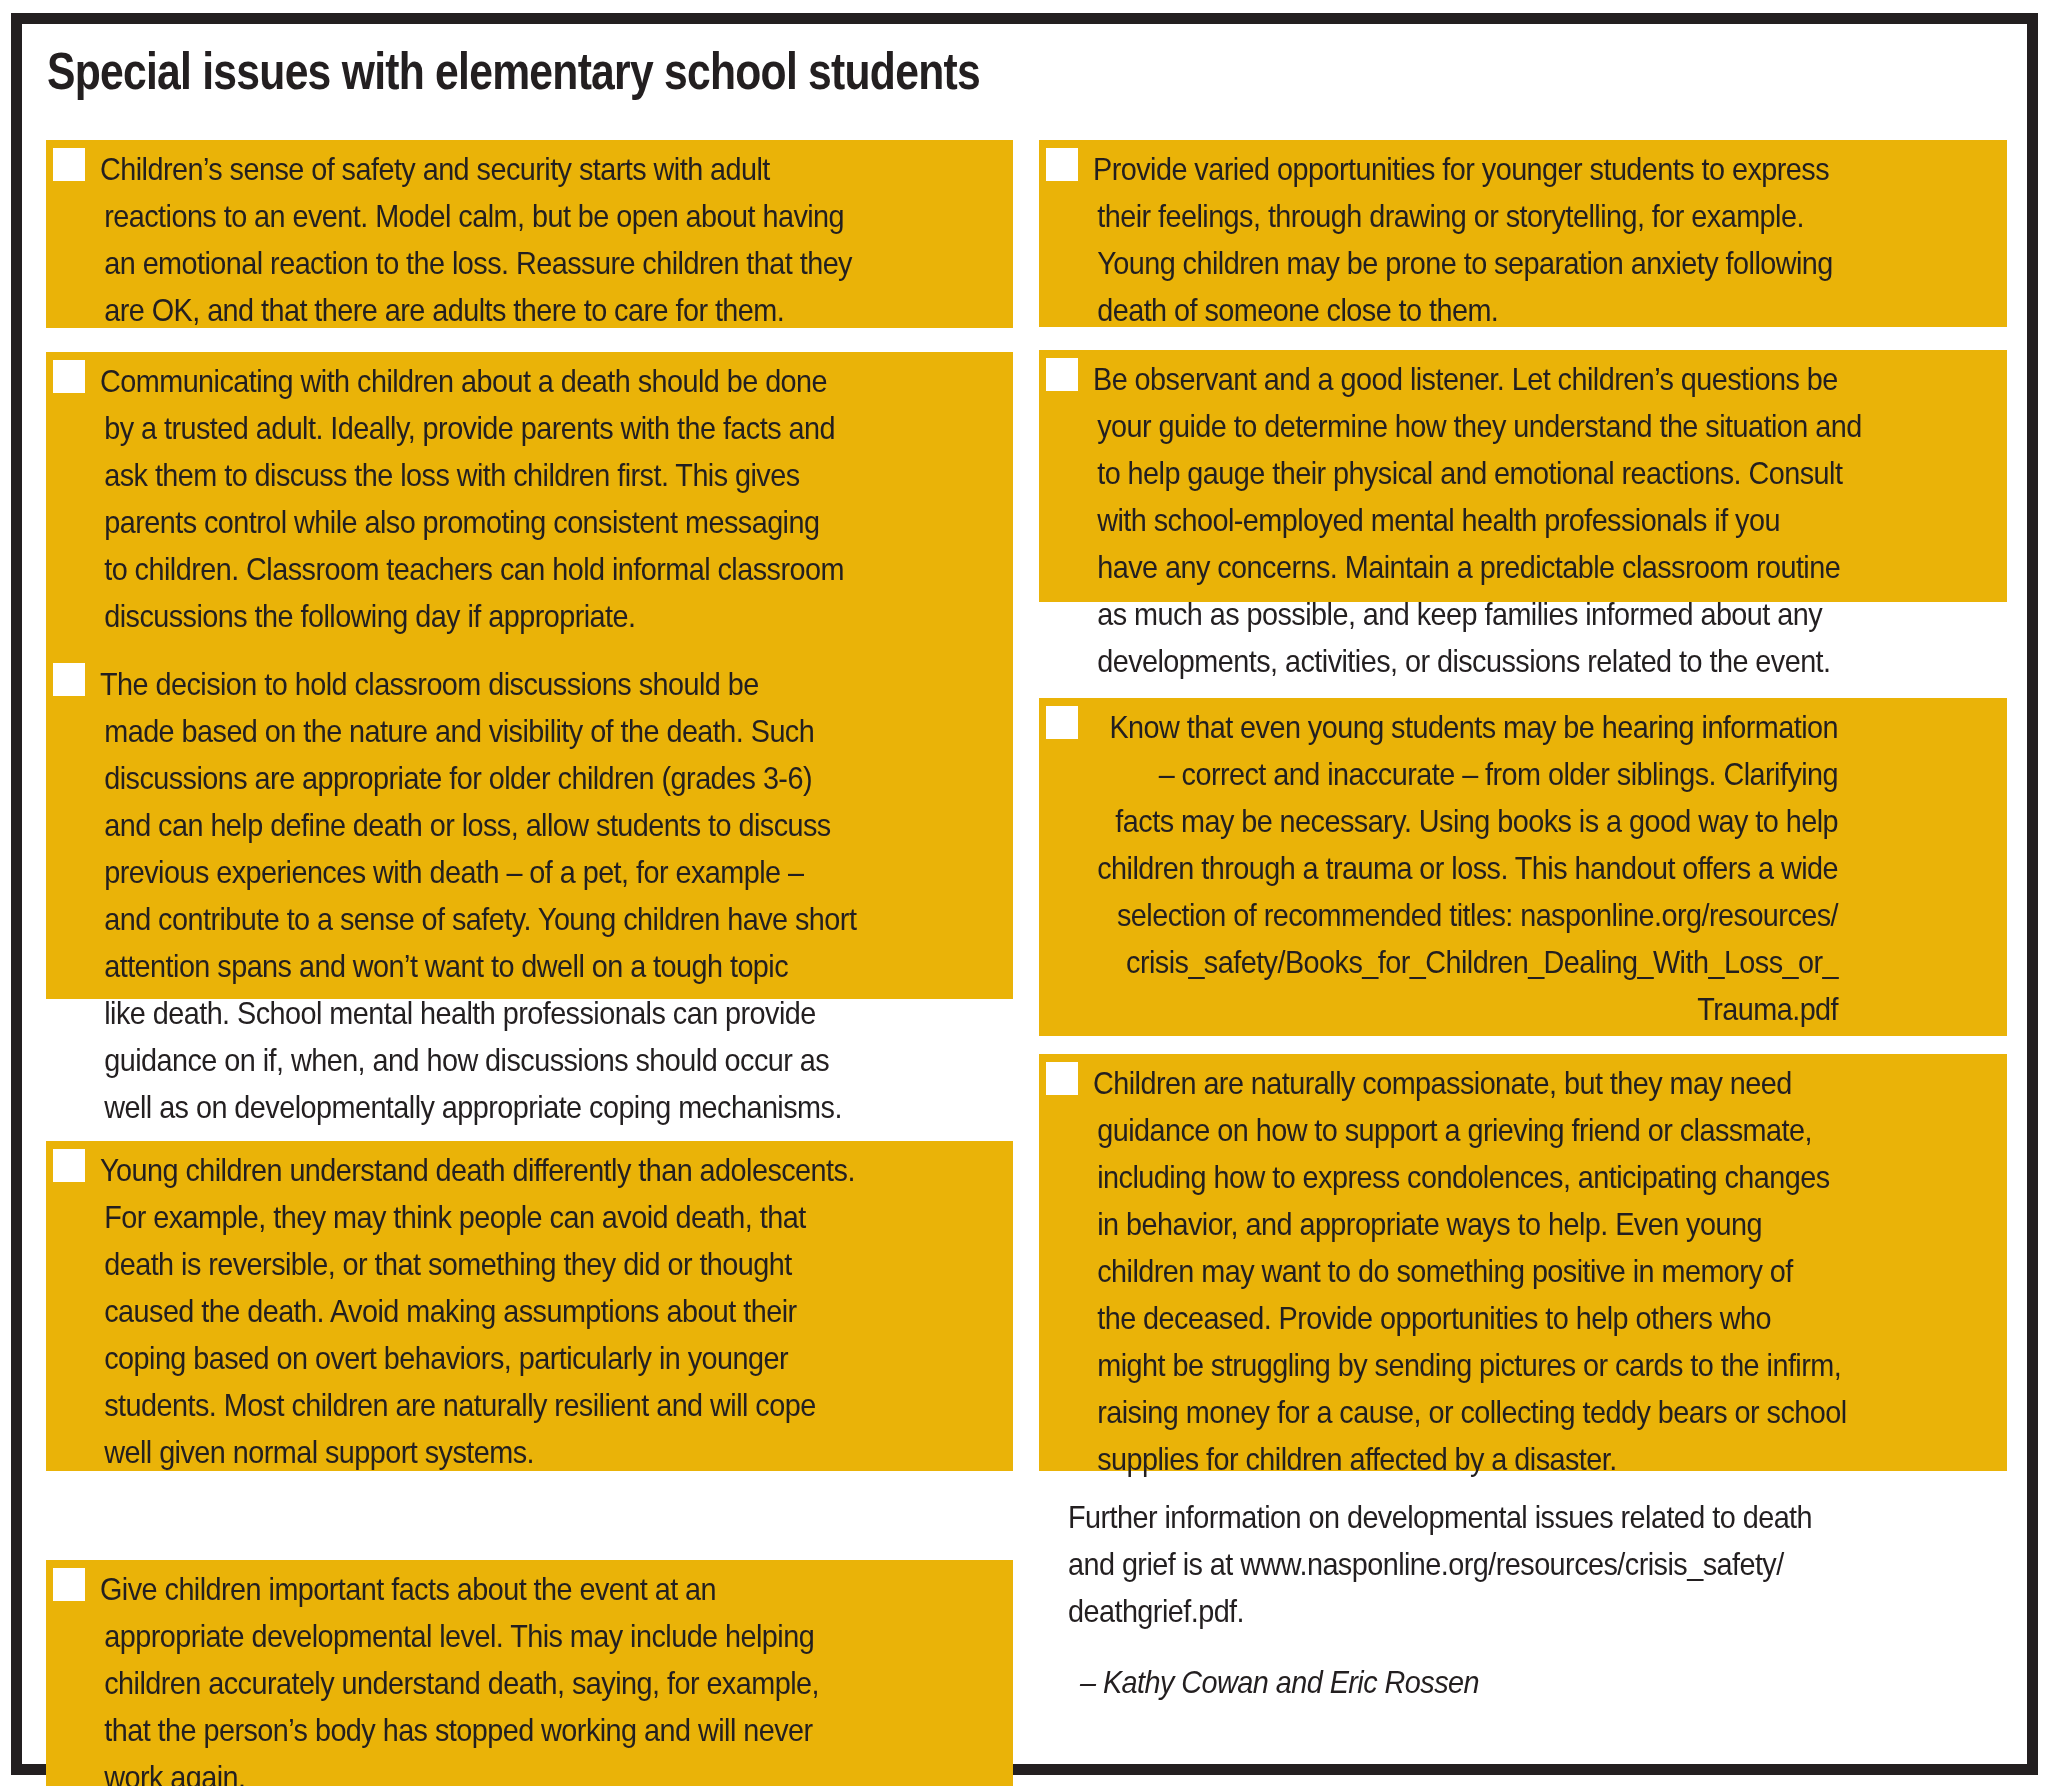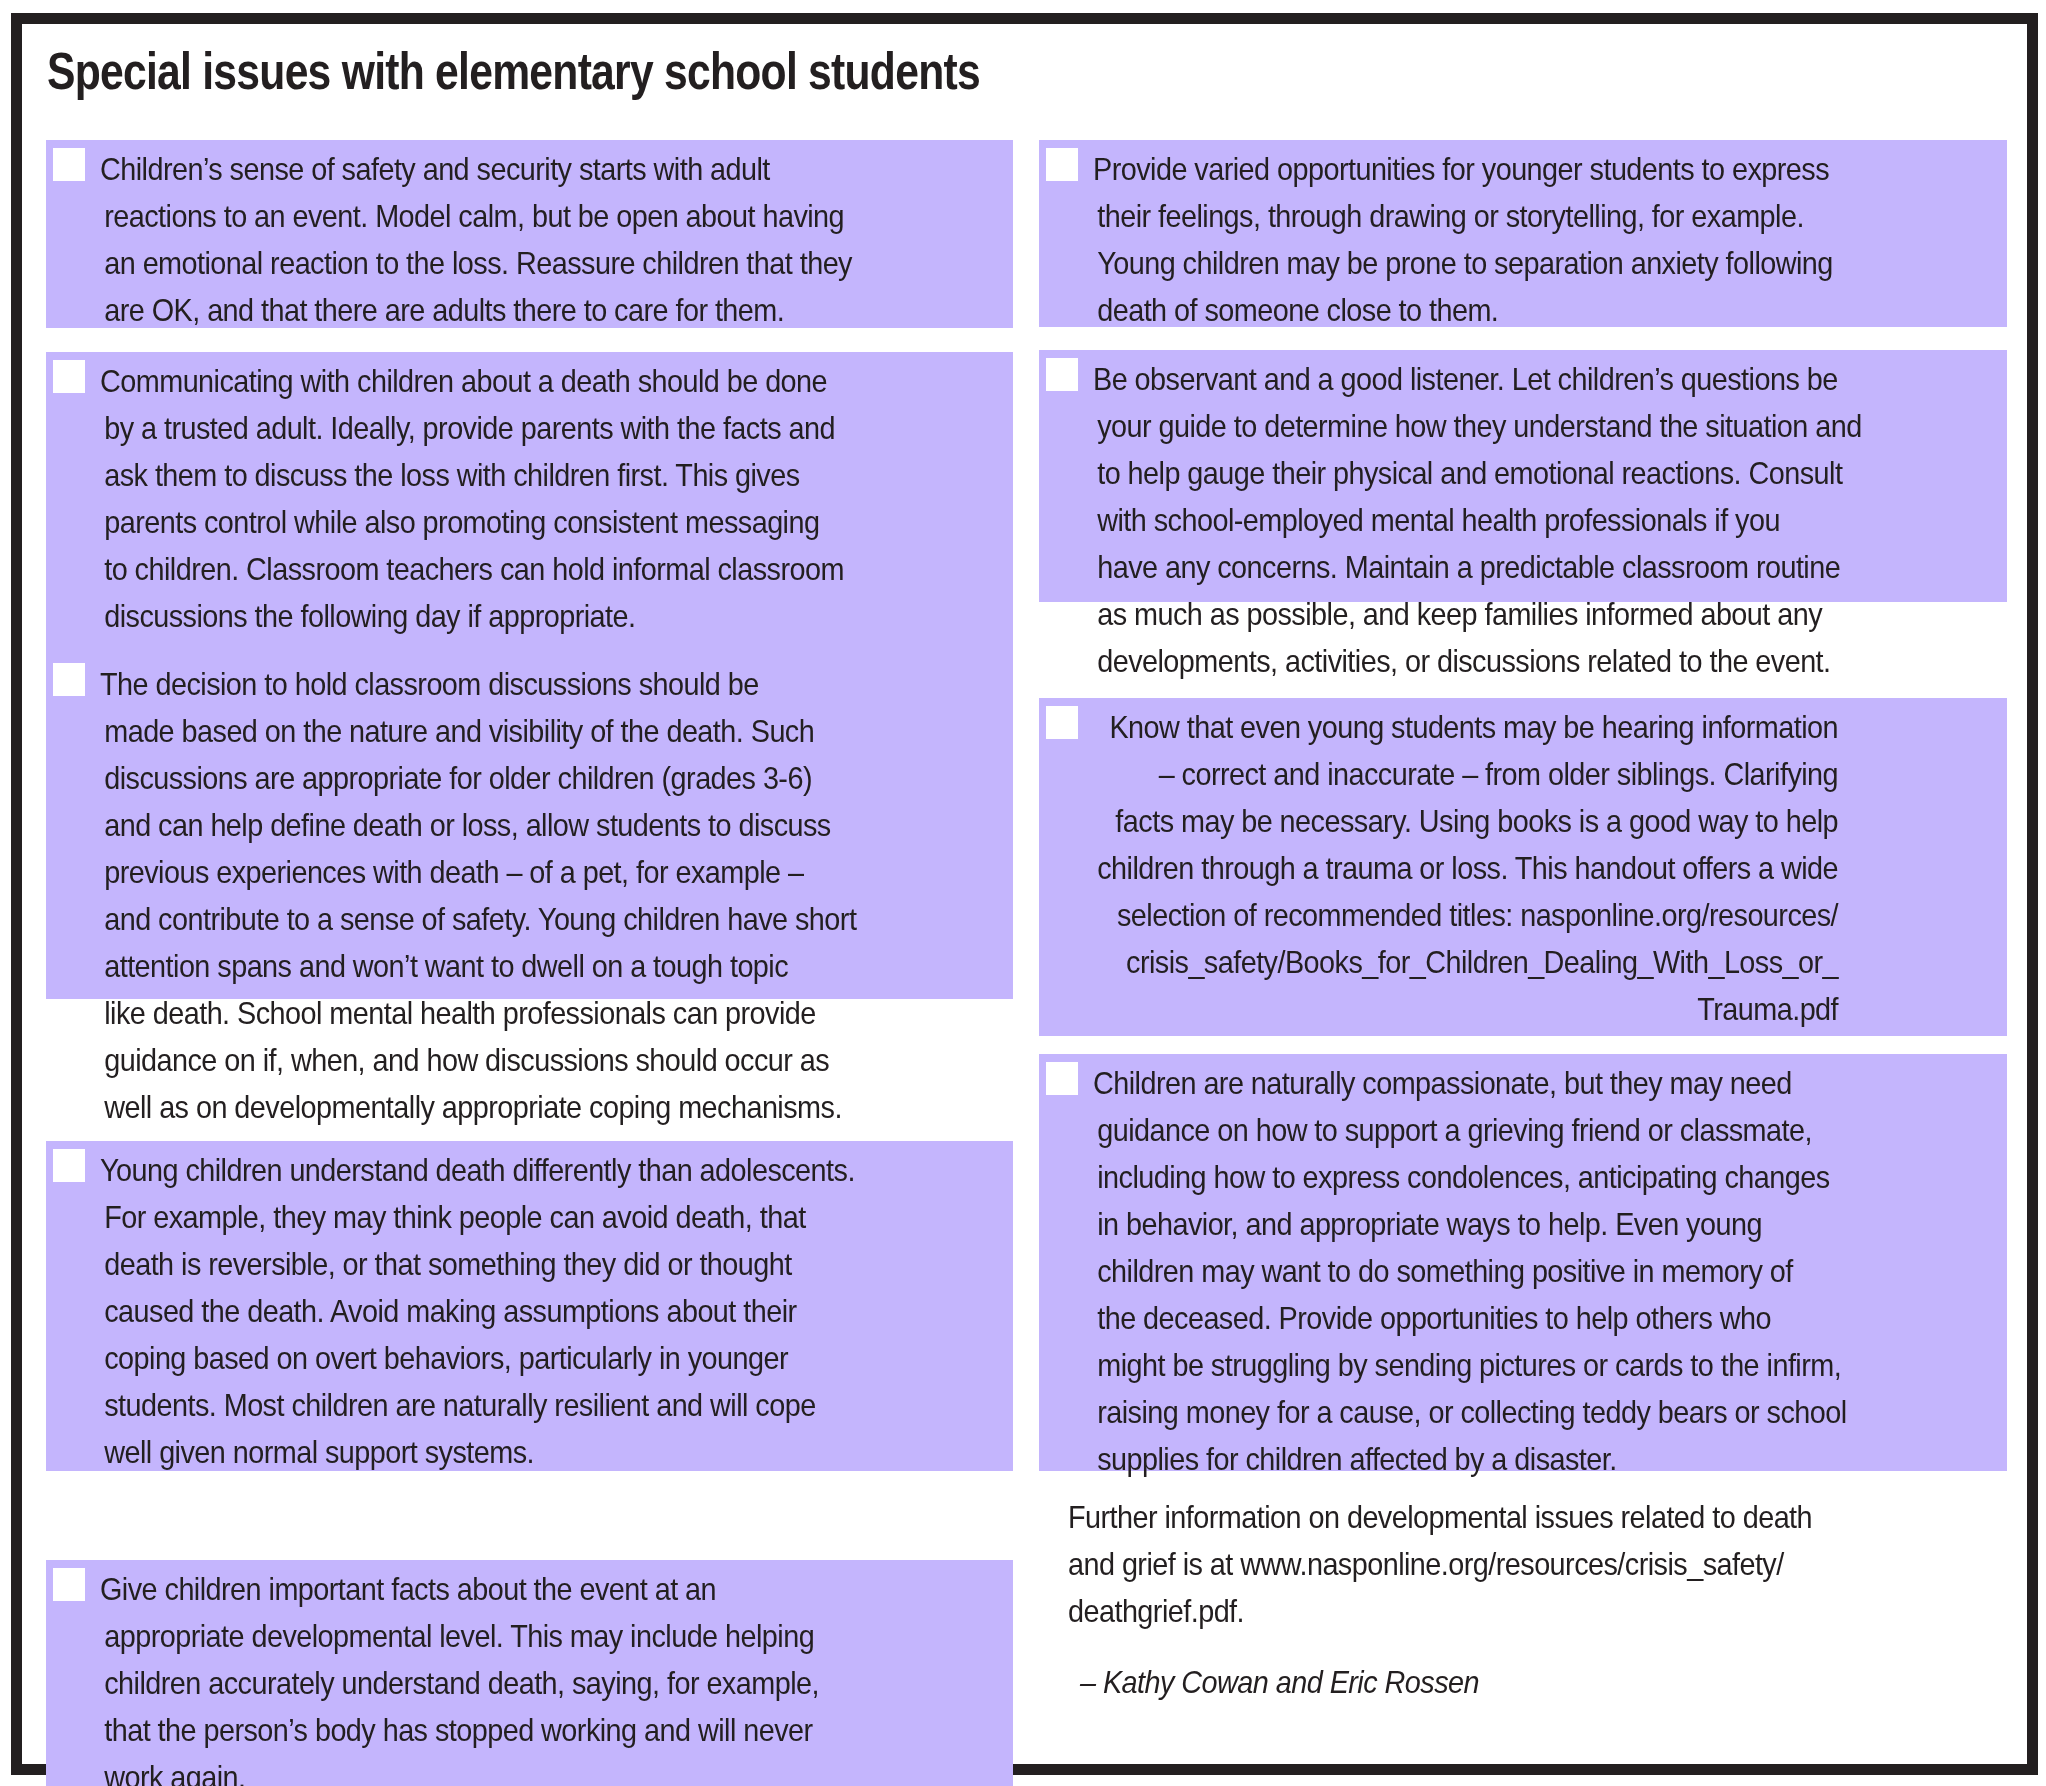--- a/index.html
+++ b/index.html
@@ -4,21 +4,21 @@
 <style>
   html, body { margin: 0; padding: 0; background: #ffffff; }
   body { width: 2046px; height: 1786px; position: relative; overflow: hidden;
          font-family: "Liberation Sans", sans-serif; color: #231f20; }
   .frame { position: absolute; left: 11.2px; top: 13px; width: 2005px; height: 1740px;
            border: 11.2px solid #231f20; background: #ffffff; }
   .title { position: absolute; left: 47px; top: 41px; margin: 0;
            font-family: "Liberation Sans", sans-serif; font-weight: 700;
            font-size: 52px; line-height: 60px; letter-spacing: -0.9px; white-space: nowrap;
            transform: scaleX(0.82); transform-origin: left top; color: #231f20; }
-  .box { position: absolute; background: #c4b5fd; box-sizing: border-box; padding-left: 36px; }
+  .box { position: absolute; background: #eab308; box-sizing: border-box; padding-left: 36px; }
   .check { position: absolute; left: 6.5px; top: 7.5px; width: 32px; height: 33px; background: #ffffff; }
   .lines { position: absolute; left: 54px; top: 5.6px; }
   .line { display: block; white-space: nowrap; font-size: 32px; line-height: 47px;
           letter-spacing: -0.6px; transform: scaleX(0.9); transform-origin: left center;
           font-weight: 400; color: #231f20; }
   .line.cont { padding-left: 4.7px; }
   .footer { position: absolute; left: 1068px; top: 1494px; }
   .footer .line { padding-left: 0; }
   .author { position: absolute; left: 1068px; top: 1659px; font-style: italic; margin-left: 12px; }
 </style>

